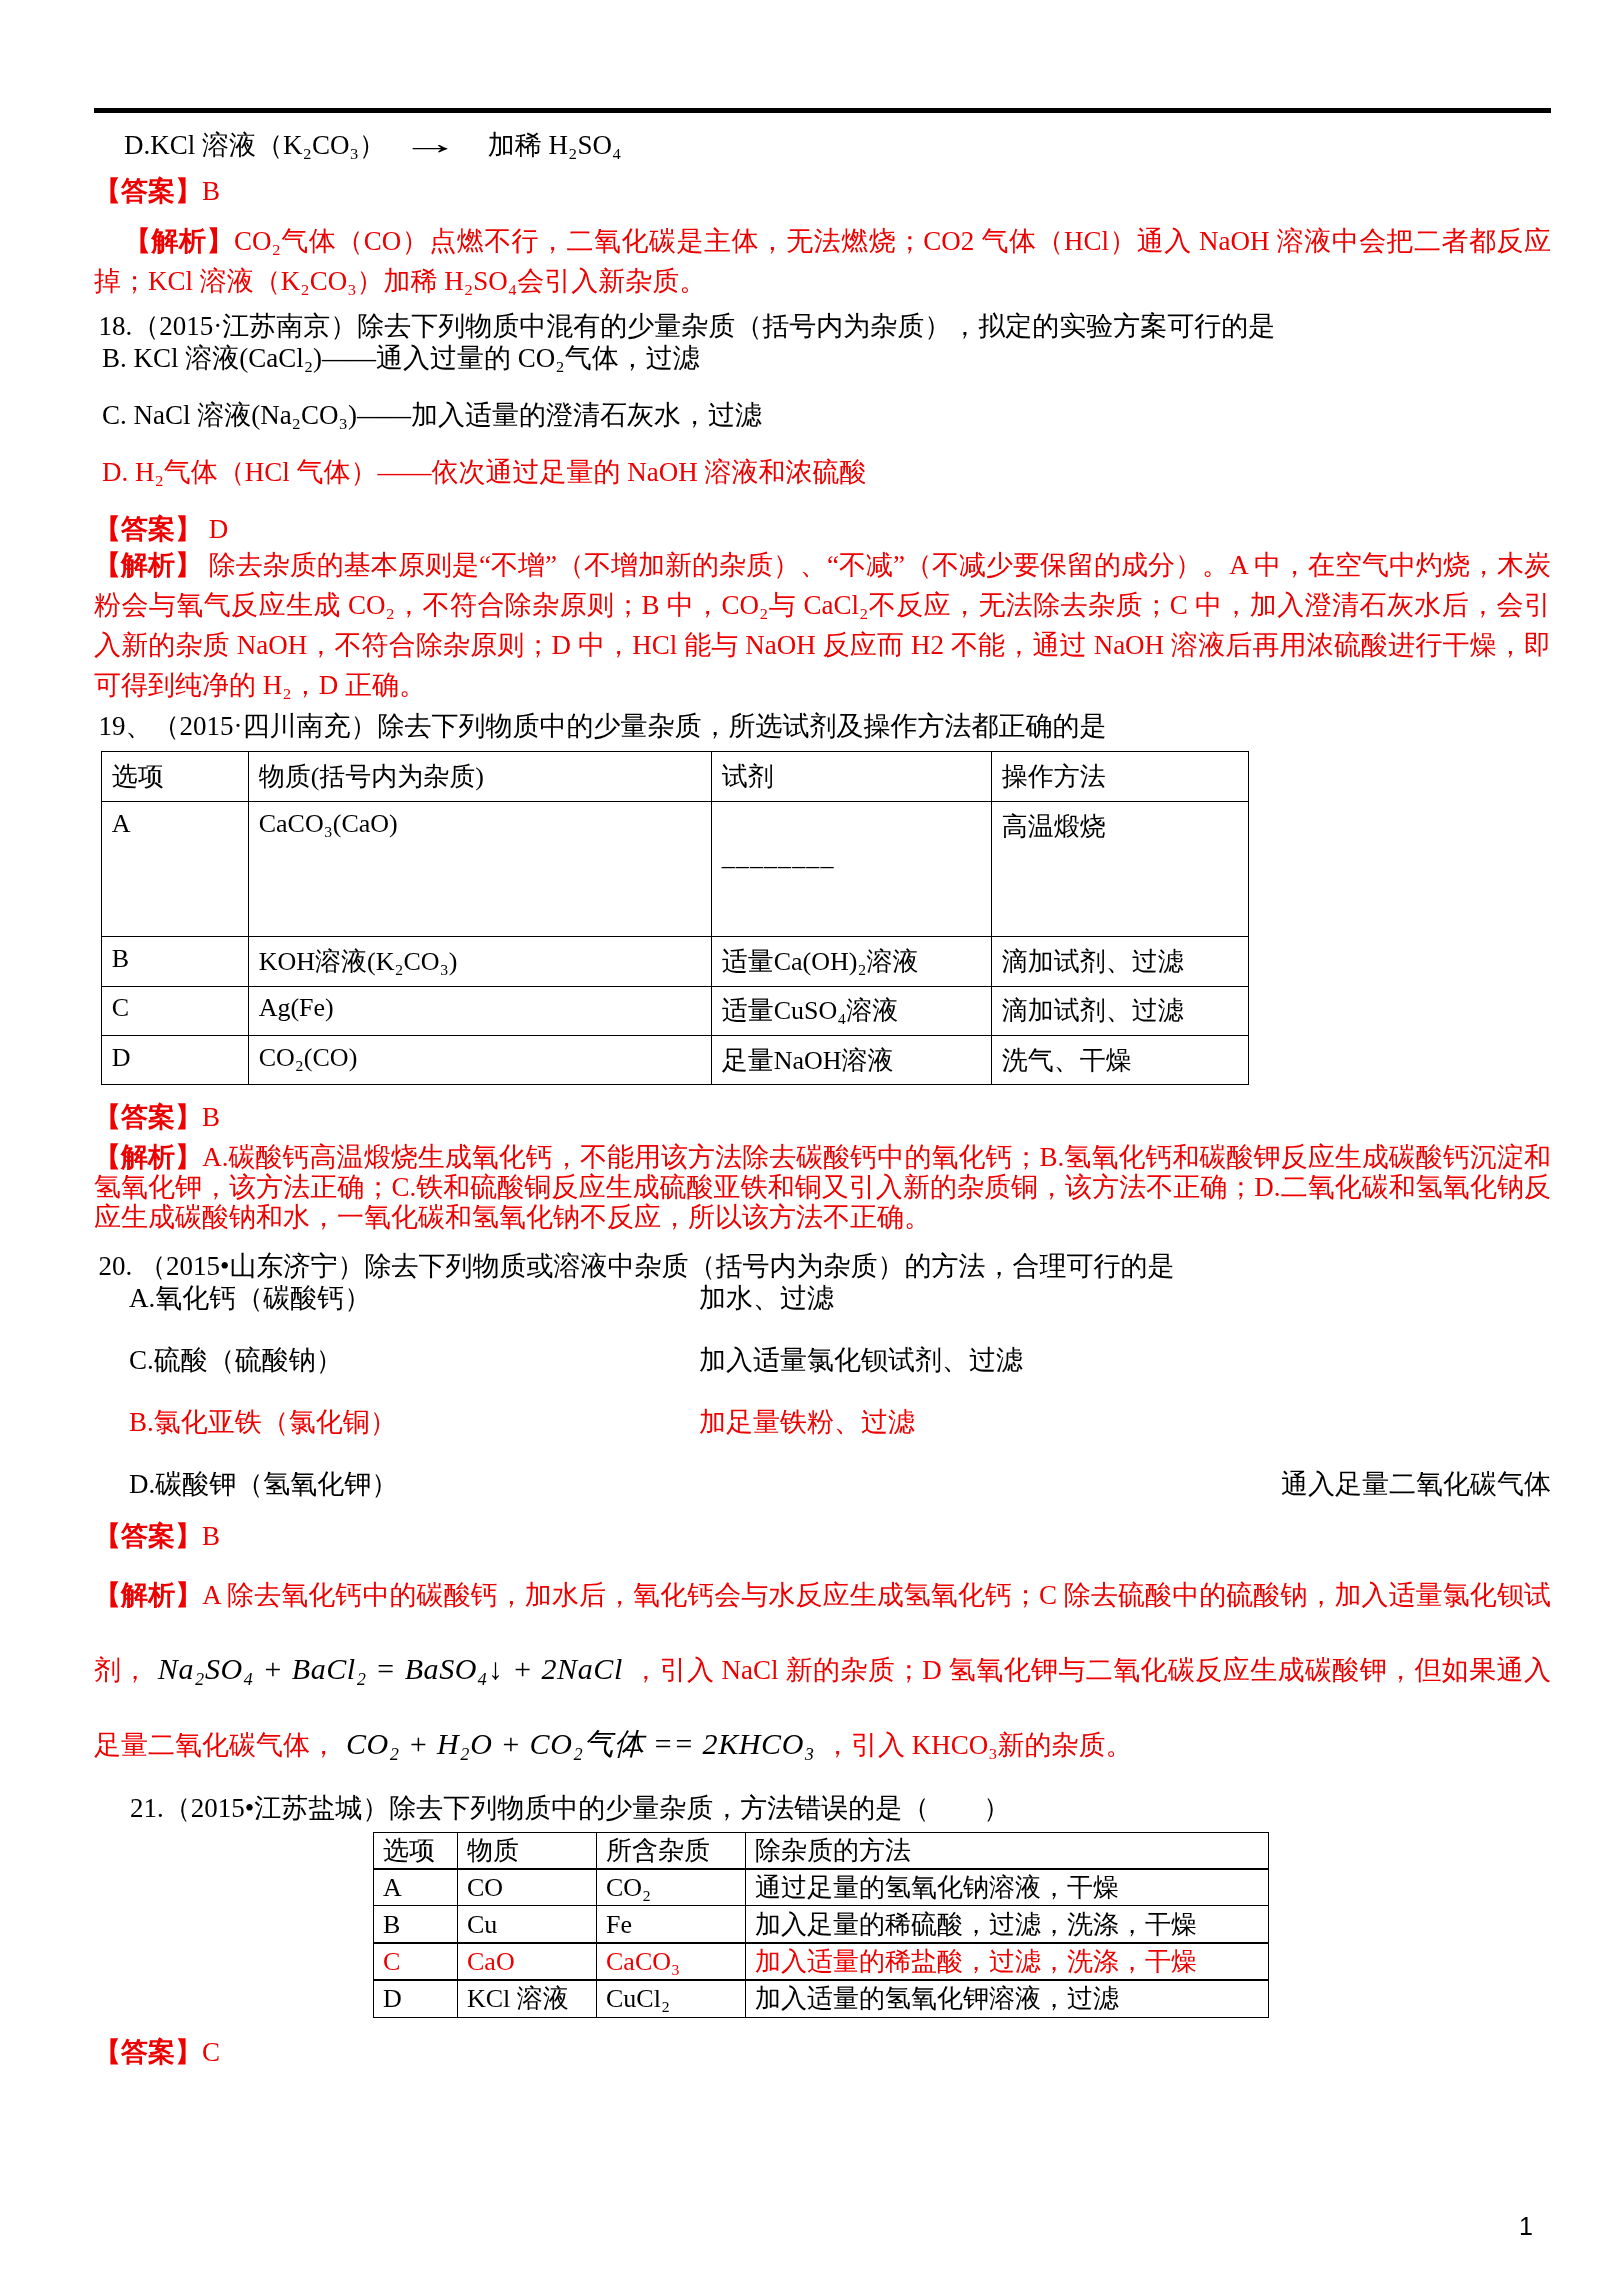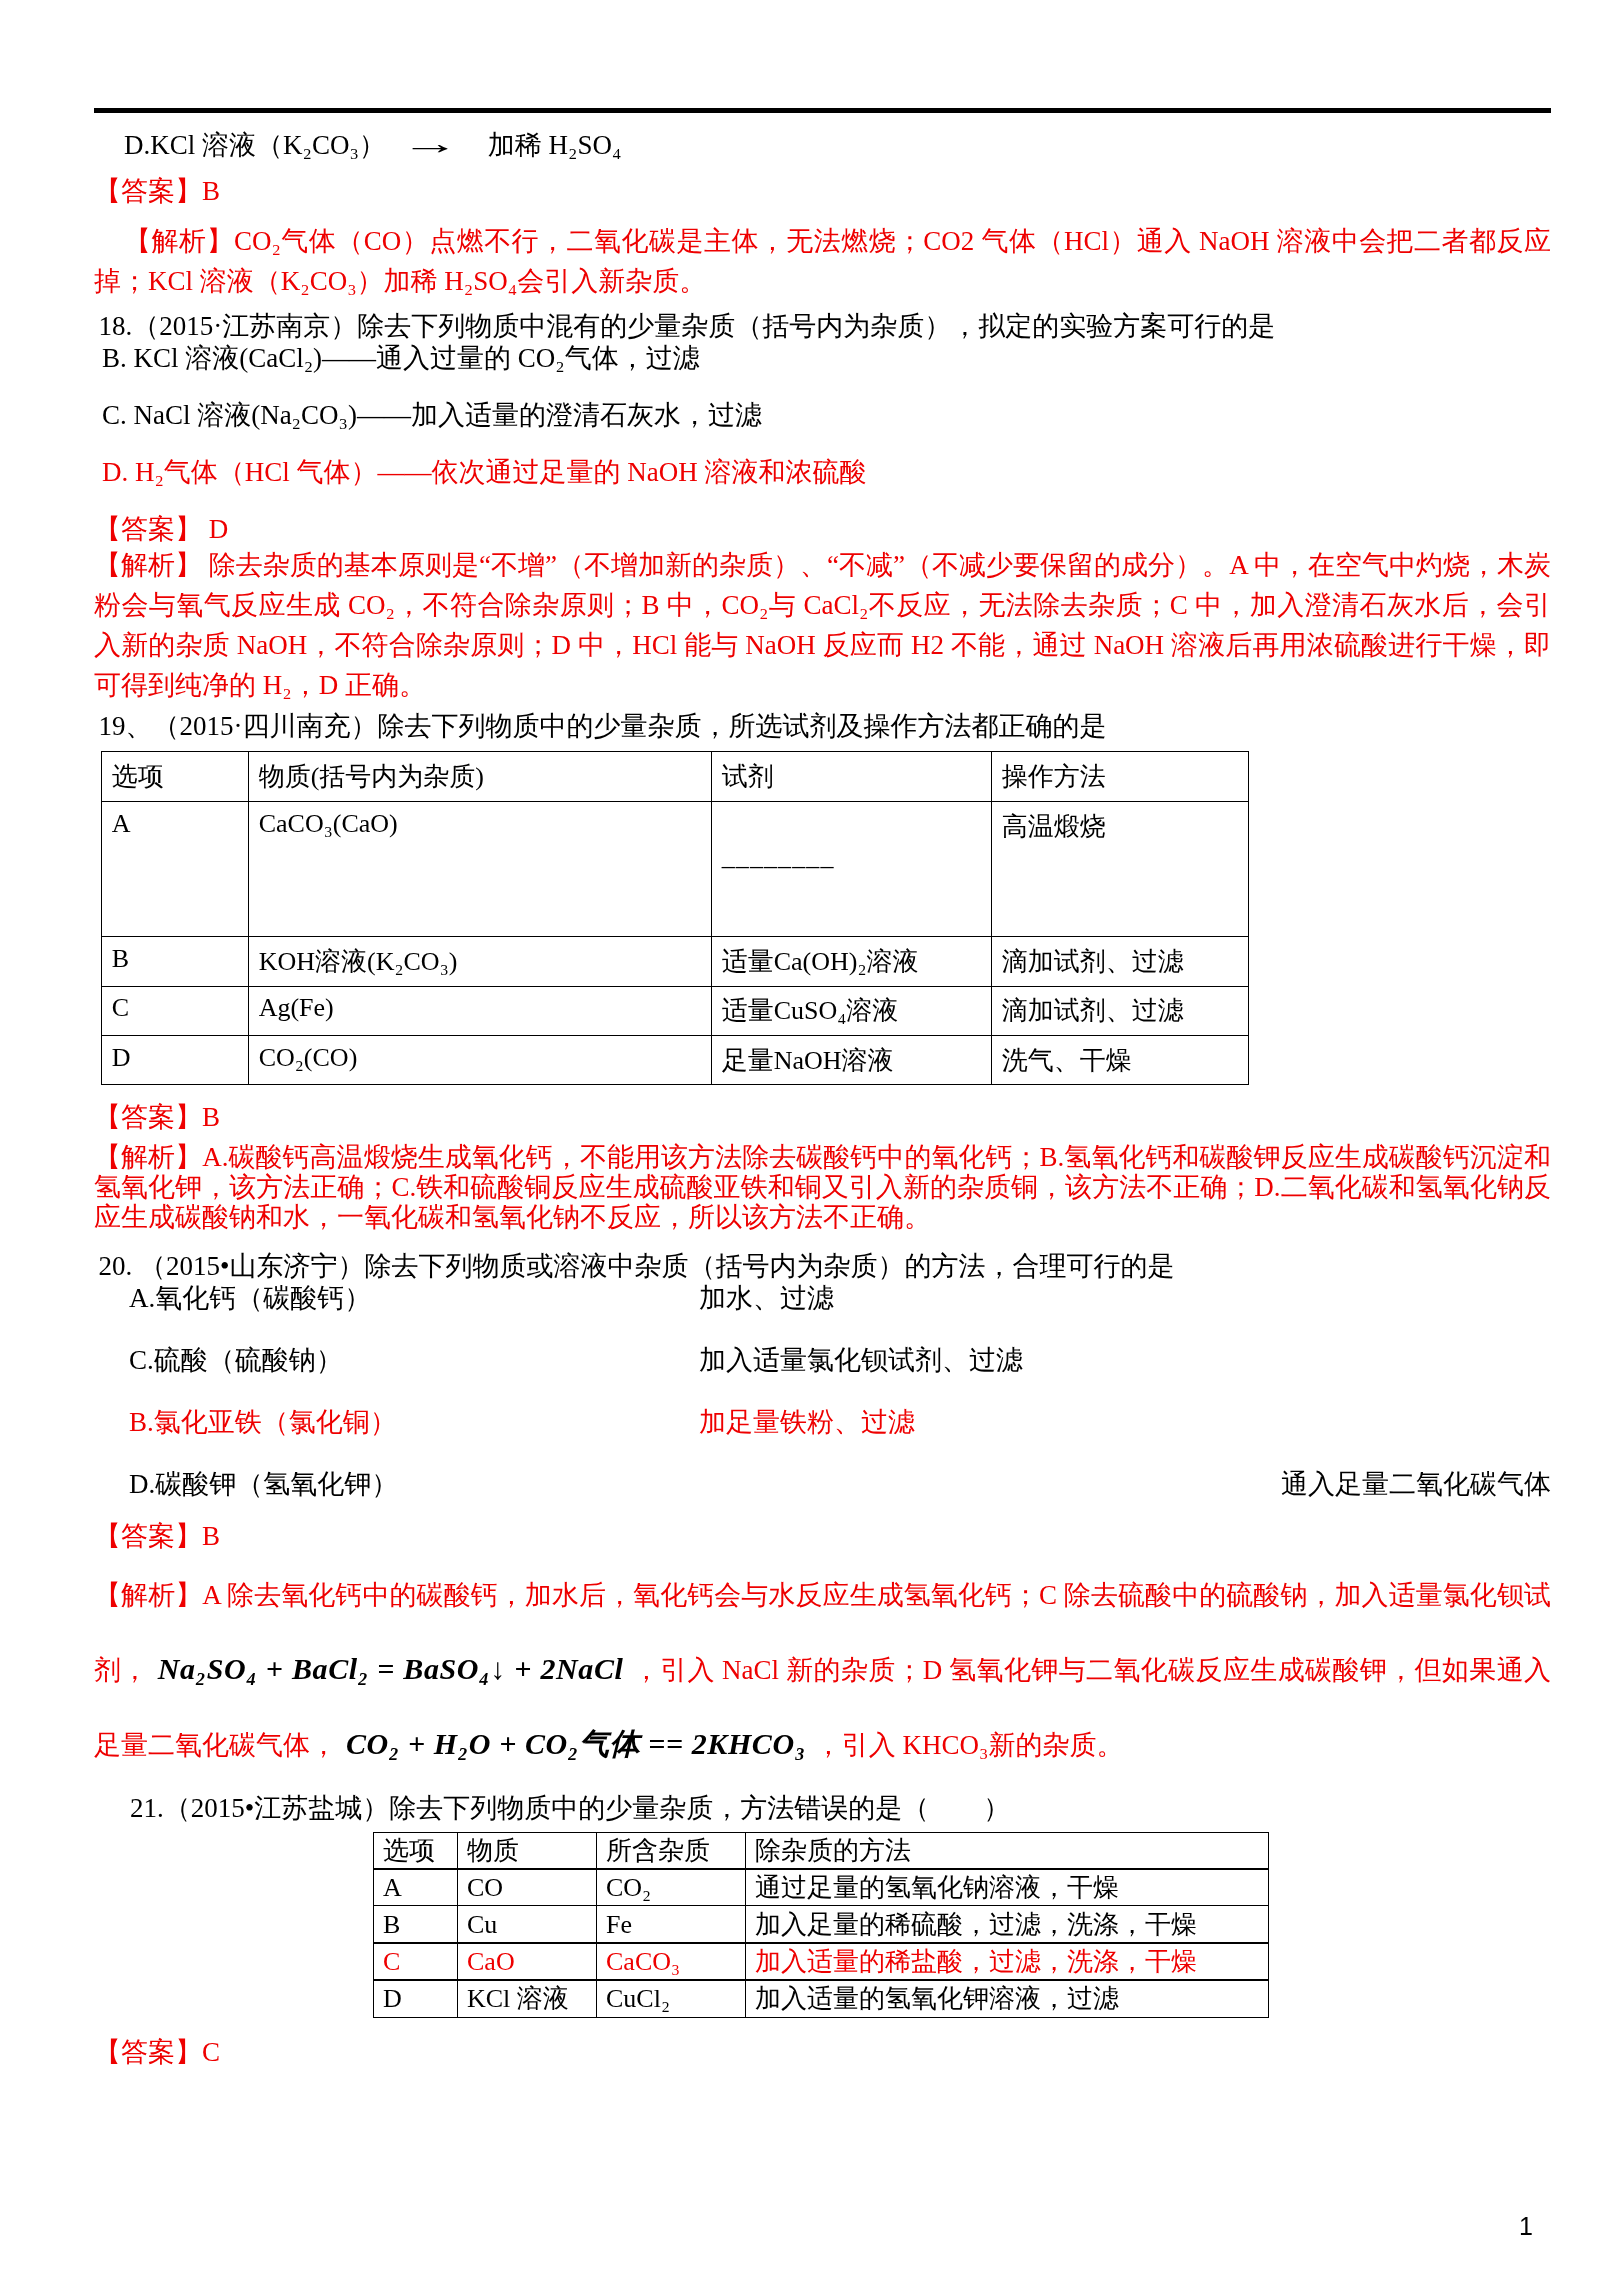--- a/index.html
+++ b/index.html
@@ -4,21 +4,21 @@
 <style>
   html,body{margin:0;padding:0;}
   body{
     width:1623px;height:2295px;background:#ffffff;position:relative;overflow:hidden;
     font-family:"Liberation Serif","DejaVu Serif",serif;
     font-size:27px;color:#000;
   }
   .content{padding:108px 72px 0 94px;}
   .rule{height:4.5px;background:#000;}
   .red{color:#ee0000;}
-  .lbl{font-weight:normal;}
+  .lbl{font-weight:bold;}
   p{margin:0;}
   #prev-d{margin:14.6px 0 0 30px;line-height:34px;}
   .arrow{display:inline-block;font-weight:bold;font-size:31px;transform:scaleX(1.9);margin:0 42px 0 29px;}
   #prev-answer{margin-top:13.5px;line-height:31px;}
   #prev-analysis{margin-top:14.6px;line-height:40px;text-indent:30px;text-align:justify;}
   #q18-stem{margin-top:7.9px;line-height:34px;text-indent:4.5px;}
   .q18-option{margin:0 0 26px 7.9px;line-height:31px;}
   .q18-option:first-of-type{margin-top:21px;}
   .q18-option:last-of-type{margin-bottom:0;}
   #q18-answer{margin-top:17px;line-height:31px;}
@@ -32,21 +32,21 @@
   .blank-line{display:inline-block;margin-top:33px;letter-spacing:1.1px;}
   #q19-answer{margin-top:17px;line-height:31px;}
   #q19-analysis{margin-top:9px;line-height:30px;text-align:justify;}
   #q20-stem{margin-top:17px;line-height:34px;text-indent:4.5px;}
   .q20-option{display:flex;margin:0 0 31px 35px;line-height:31px;}
   .q20-option:first-of-type{margin-top:21px;}
   .q20-option:last-of-type{margin-bottom:0;justify-content:space-between;}
   .q20-sub{width:570px;flex:none;}
   #q20-answer{margin-top:21px;line-height:31px;}
   #q20-analysis{margin-top:5.6px;line-height:74px;text-align:justify;}
-  .eq{font-weight:bold;font-style:italic;font-size:30px;color:#000;padding:0 9px;letter-spacing:0.6px;white-space:nowrap;}
+  .eq{font-weight:normal;font-style:italic;font-size:30px;color:#000;padding:0 9px;letter-spacing:0.6px;white-space:nowrap;}
   #q21-stem{margin-top:9px;line-height:34px;text-indent:36px;}
   #q21-table{margin:6.7px 0 0 279px;border-collapse:collapse;width:896px;font-size:26px;table-layout:fixed;}
   #q21-table th,#q21-table td{border:1.1px solid #000;vertical-align:middle;padding:2.2px 9px;text-align:left;font-weight:normal;line-height:31px;}
   #q21-table tr.thick th,#q21-table tr.thick td{border-bottom-width:2.8px;}
   #q21-table tr.hl td{color:#ee0000;}
   #q21-answer{margin-top:19px;line-height:31px;}
   .page-num{position:absolute;right:90px;top:2212px;font-size:25px;font-family:"Liberation Sans","DejaVu Sans",sans-serif;}
 </style>
 </head>
 <body>

